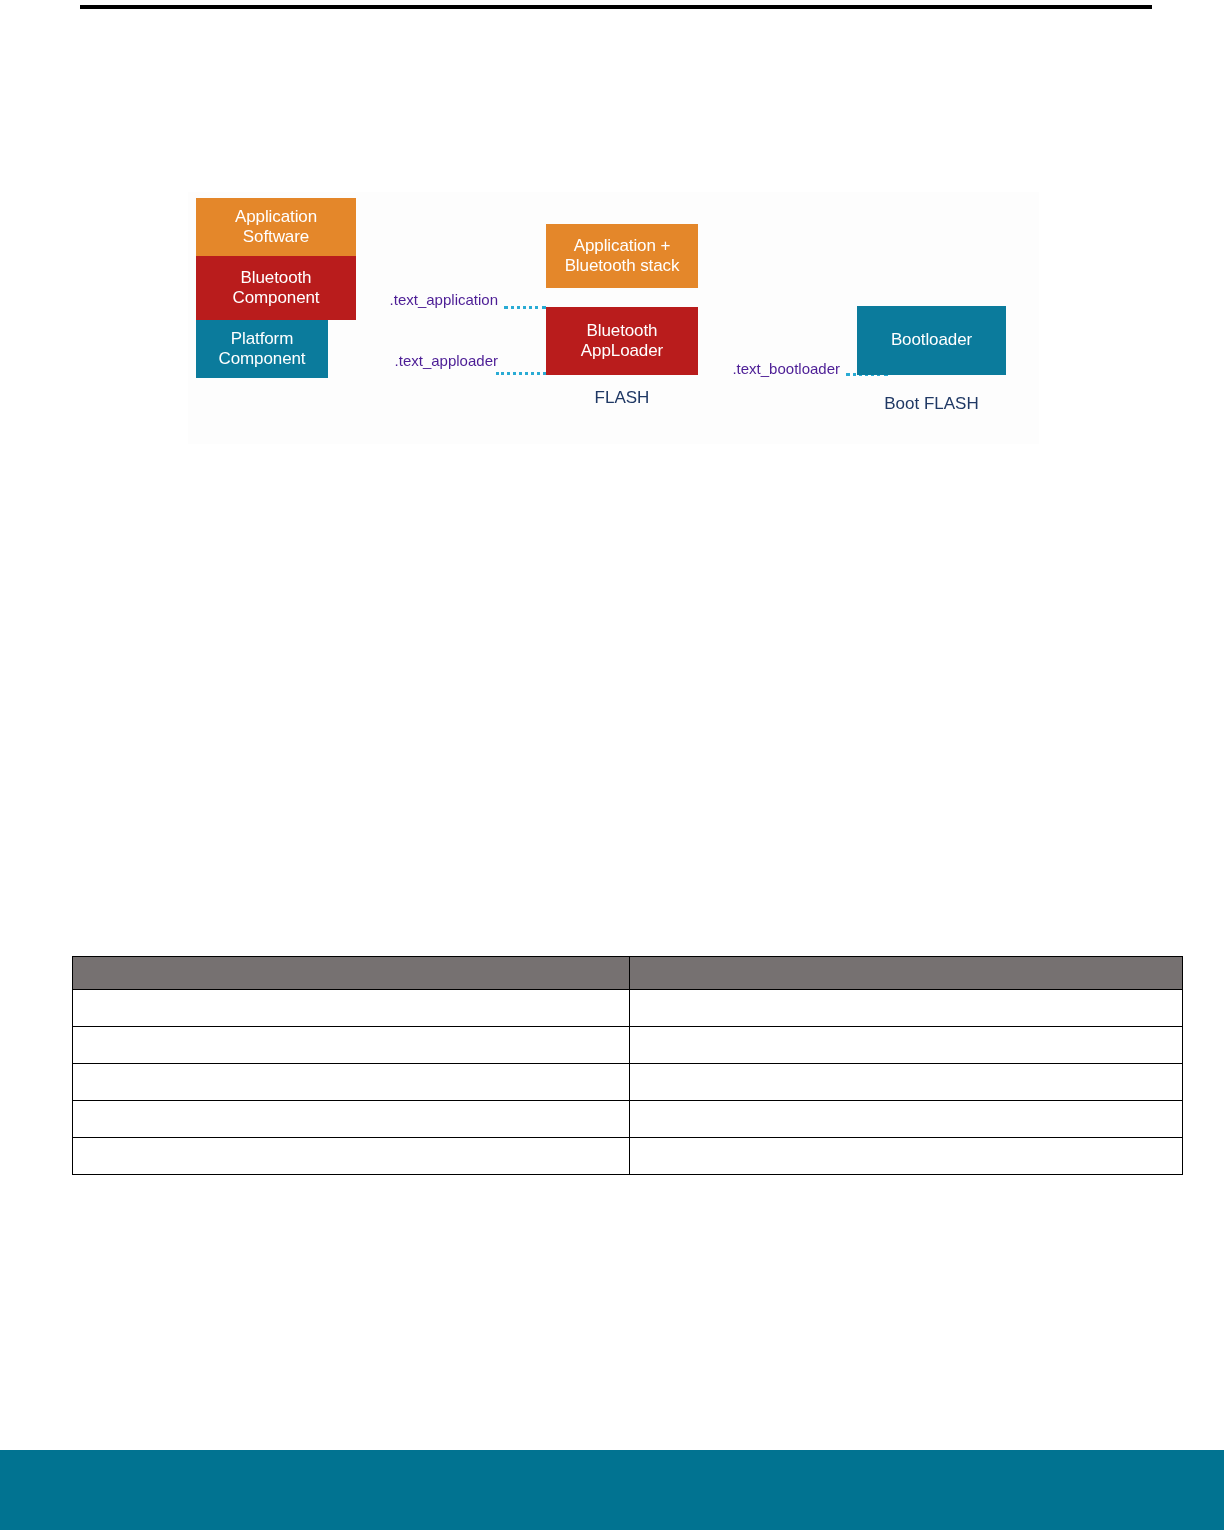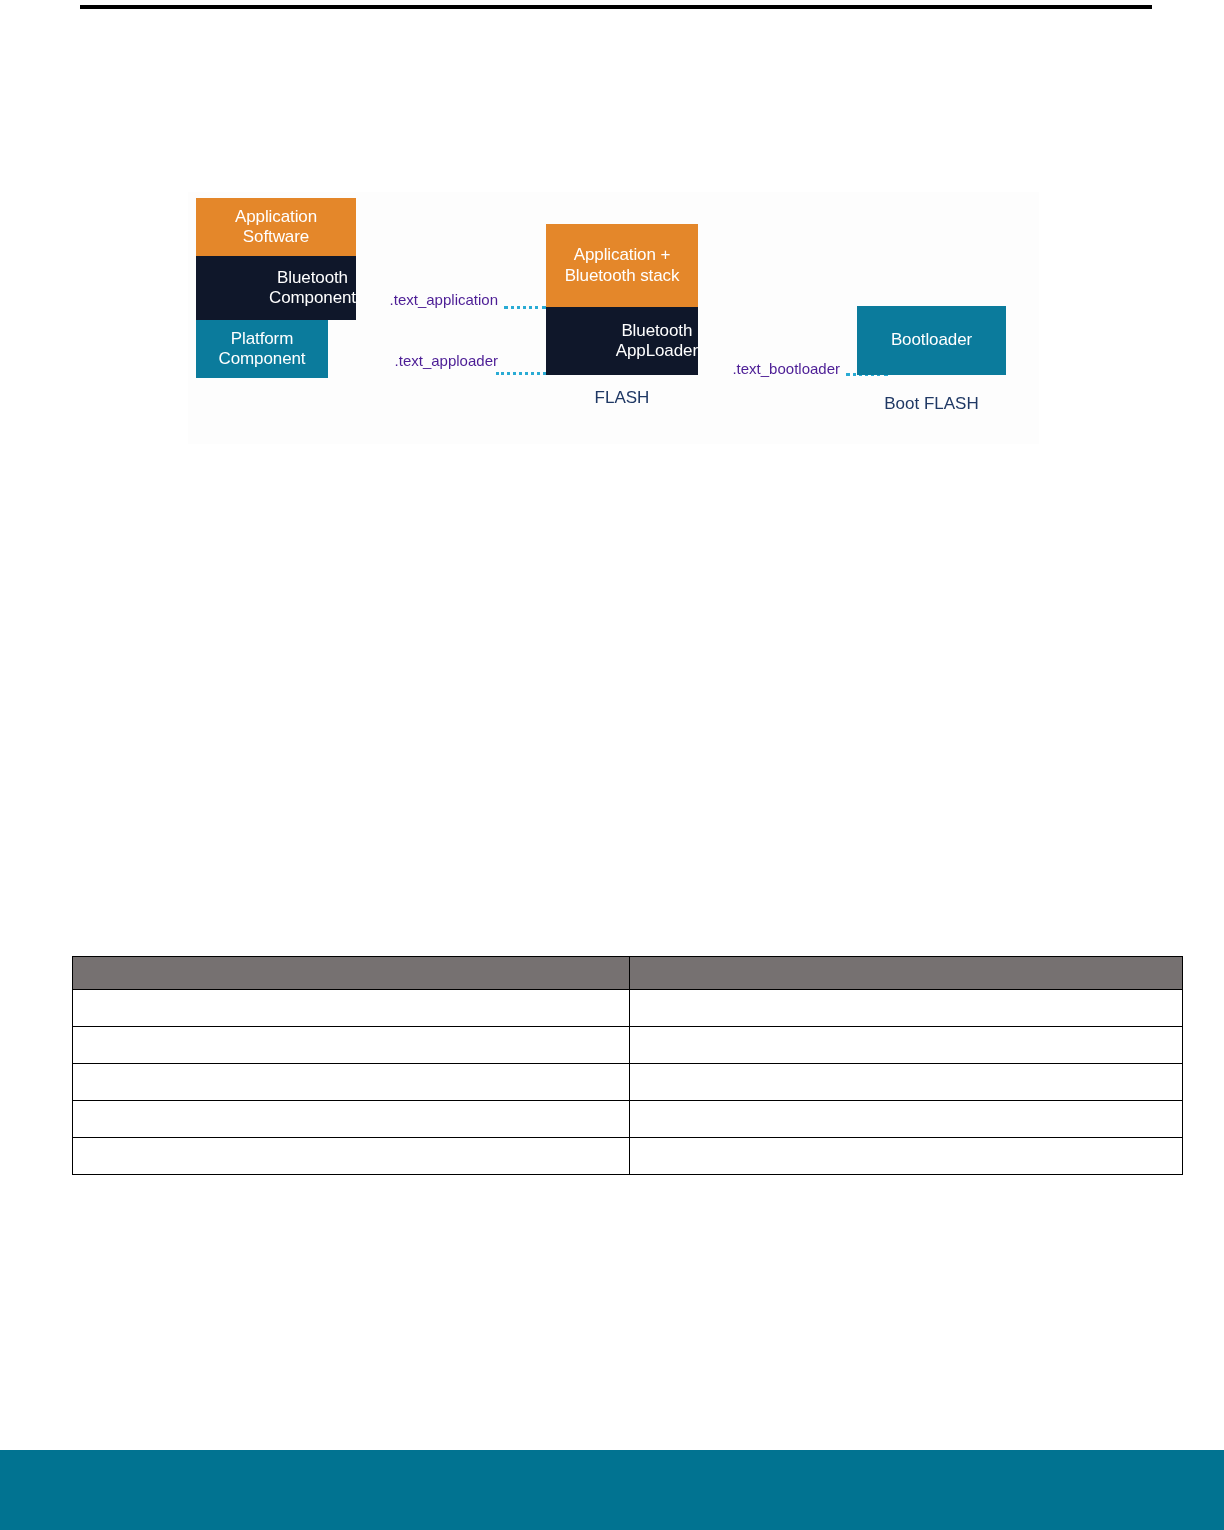--- a/index.html
+++ b/index.html
@@ -43,30 +43,30 @@
     justify-content: center;
     text-align: center;
     color: #ffffff;
     font-size: 17px;
     line-height: 1.18;
     letter-spacing: -0.1px;
   }
   .block span { display: block; }
 
   .c-orange { background: #E4872A; }
-  .c-teal   { background: #0f172a; justify-content: flex-end; }
+  .c-teal   { background: #b91c1c; }
   .c-deep   { background: #0B7B9C; }
 
   
   .lstack-app   { left: 8px;  top: 6px;   width: 160px; height: 58px; }
   .lstack-bt    { left: 8px;  top: 64px;  width: 160px; height: 64px; }
   .lstack-plat  { left: 8px;  top: 128px; width: 132px; height: 58px; }
 
   
-  .mstack-app   { left: 358px; top: 32px;  width: 152px; height: 83px; }
+  .mstack-app   { left: 358px; top: 32px;  width: 152px; height: 64px; }
   .mstack-ldr   { left: 358px; top: 115px; width: 152px; height: 68px; }
 
   
   .rstack-boot  { left: 669px; top: 114px; width: 149px; height: 69px; }
 
   
   .stack-caption {
     position: absolute;
     color: #1F3864;
     font-size: 17px;

